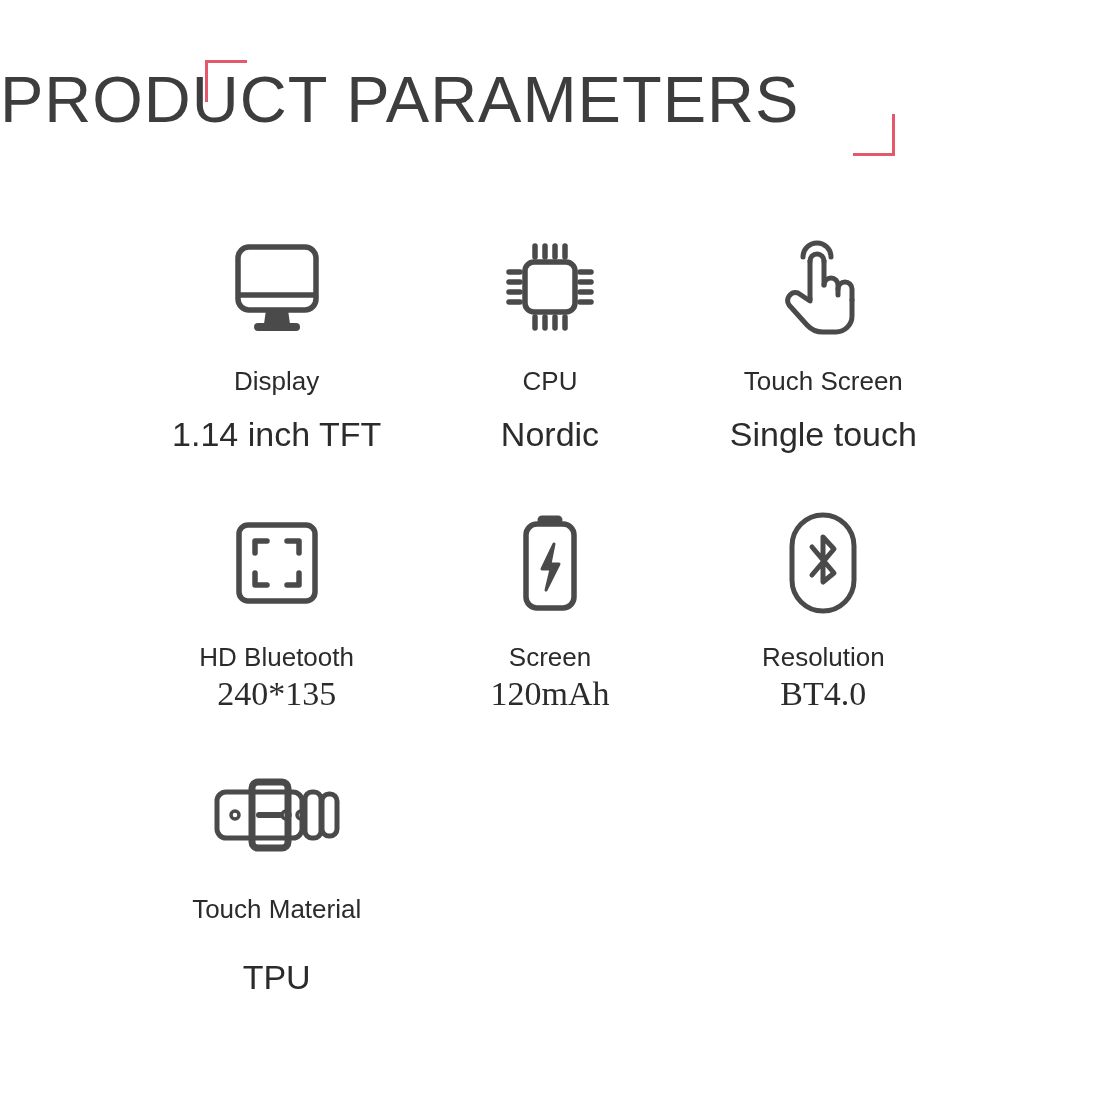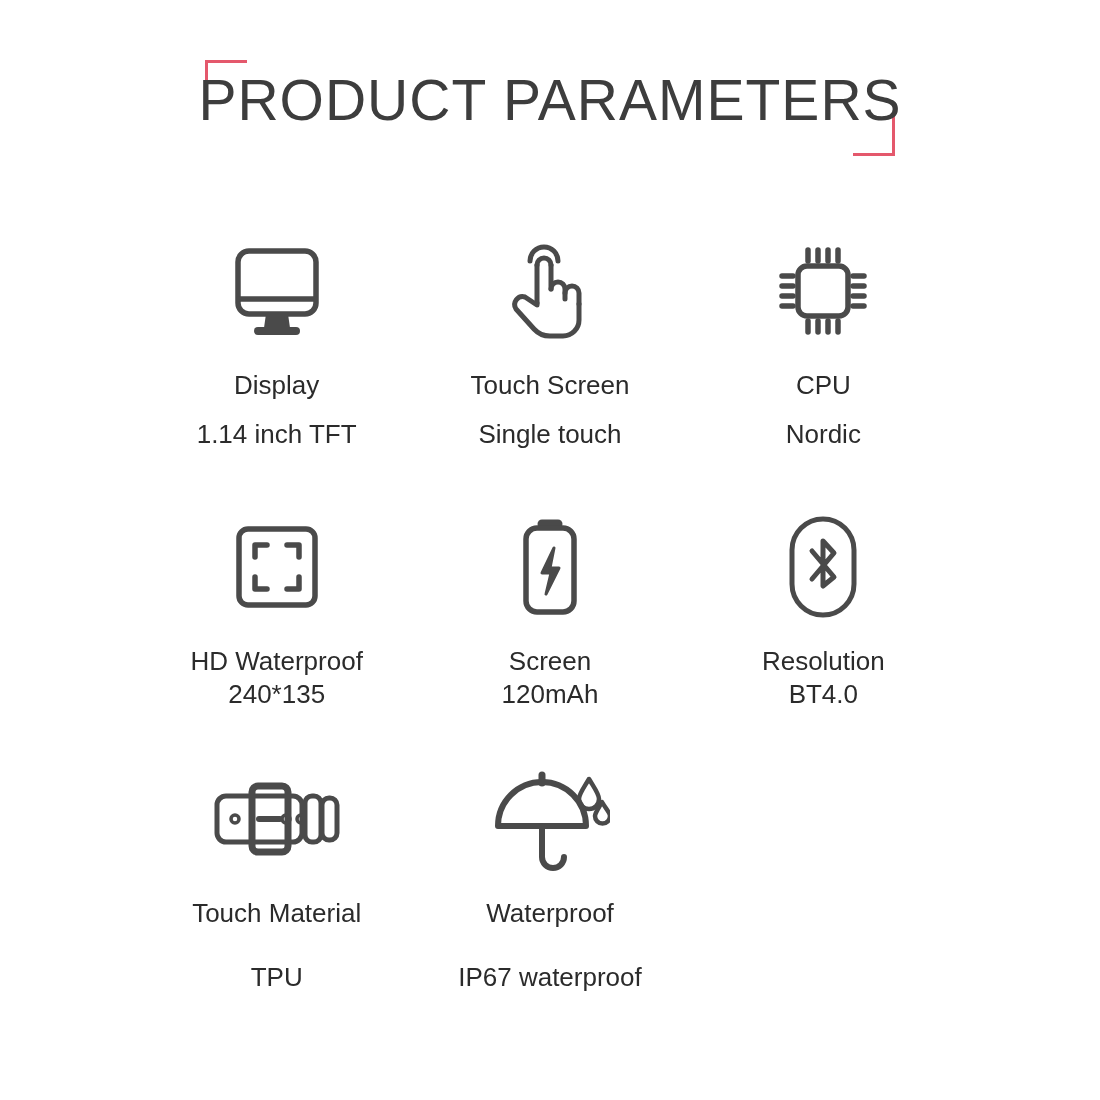--- a/index.html
+++ b/index.html
@@ -30,22 +30,22 @@
     left: 0;
     top: 52px;
     width: 1100px;
     height: 110px;
   }
   .title-text {
     position: absolute;
     left: 0;
     top: 0;
     width: 1100px;
-    text-align: center;
-    font-size: 57px;
+    text-align: left;
+    font-size: 65px;
     letter-spacing: 1px;
     font-weight: 400;
     color: #3d3d3d;
     line-height: 96px;
     white-space: nowrap;
   }
   .corner {
     position: absolute;
     width: 42px;
     height: 42px;
@@ -90,28 +90,28 @@
   }
   .icon-wrap svg { display: block; }
   .cell-title {
     font-size: 26px;
     color: #2b2b2b;
     line-height: 1;
     margin-top: 22px;
     white-space: nowrap;
   }
   .cell-value {
-    font-size: 26px;
+    font-size: 34px;
     color: #2b2b2b;
     line-height: 1;
     margin-top: 23px;
     white-space: nowrap;
   }
   
-  .grid > .cell:nth-child(n+4):nth-child(-n+6) .cell-value { margin-top: 7px; }
+  .grid > .cell:nth-child(n+4):nth-child(-n+6) .cell-value { margin-top: 7px; font-family: Liberation Serif, serif; }
   .grid > .cell:nth-child(n+7) .cell-value { margin-top: 38px; }
 </style>
 </head>
 <body>
 
 <div class="page">
 
   <div class="title-block">
     <span class="corner tl"></span>
     <span class="corner br"></span>
@@ -128,41 +128,20 @@
           <path d="M39 69 L37 83 L59 83 L57 69 Z" fill="#4a4a4a" stroke="#4a4a4a" stroke-width="4"></path>
           <line x1="29" y1="86" x2="67" y2="86" stroke-width="8"></line>
         </svg>
       </div>
       <div class="cell-title">Display</div>
       <div class="cell-value">1.14 inch TFT</div>
     </div>
 
     <div class="cell">
       <div class="icon-wrap">
-        <svg width="86" height="100" viewBox="0 0 86 100" fill="none" stroke="#4a4a4a" stroke-width="5" stroke-linecap="round" stroke-linejoin="round">
-
-          <path d="M23 20 A14 14 0 0 1 51 20"></path>
-
-          <path d="M30 24 L30 62"></path>
-          <path d="M44 24 L44 48"></path>
-          <path d="M30 24 A7 7 0 0 1 44 24"></path>
-
-          <path d="M44 48 A7 7 0 0 1 58 48 L58 58"></path>
-          <path d="M58 52 A7 7 0 0 1 72 52 L72 63"></path>
-
-          <path d="M30 62 L30 64 L18 56 A8 8 0 0 0 9 68 L27 88
-                   A22 22 0 0 0 45 95 L56 95 A16 16 0 0 0 72 79 L72 63"></path>
-        </svg>
-      </div>
-      <div class="cell-title">Touch Screen</div>
-      <div class="cell-value">Single touch</div>
-    </div>
-
-    <div class="cell">
-      <div class="icon-wrap">
         <svg width="96" height="96" viewBox="0 0 96 96" fill="none" stroke="#4a4a4a" stroke-width="5.5" stroke-linecap="round" stroke-linejoin="round">
           <rect x="23" y="23" width="50" height="50" rx="9"></rect>
 
           <line x1="33" y1="7" x2="33" y2="18"></line>
           <line x1="43" y1="7" x2="43" y2="18"></line>
           <line x1="53" y1="7" x2="53" y2="18"></line>
           <line x1="63" y1="7" x2="63" y2="18"></line>
 
           <line x1="33" y1="78" x2="33" y2="89"></line>
           <line x1="43" y1="78" x2="43" y2="89"></line>
@@ -175,33 +154,54 @@
           <line x1="7" y1="63" x2="18" y2="63"></line>
 
           <line x1="78" y1="33" x2="89" y2="33"></line>
           <line x1="78" y1="43" x2="89" y2="43"></line>
           <line x1="78" y1="53" x2="89" y2="53"></line>
           <line x1="78" y1="63" x2="89" y2="63"></line>
         </svg>
       </div>
       <div class="cell-title">CPU</div>
       <div class="cell-value">Nordic</div>
+    </div>
+
+    <div class="cell">
+      <div class="icon-wrap">
+        <svg width="86" height="100" viewBox="0 0 86 100" fill="none" stroke="#4a4a4a" stroke-width="5" stroke-linecap="round" stroke-linejoin="round">
+
+          <path d="M23 20 A14 14 0 0 1 51 20"></path>
+
+          <path d="M30 24 L30 62"></path>
+          <path d="M44 24 L44 48"></path>
+          <path d="M30 24 A7 7 0 0 1 44 24"></path>
+
+          <path d="M44 48 A7 7 0 0 1 58 48 L58 58"></path>
+          <path d="M58 52 A7 7 0 0 1 72 52 L72 63"></path>
+
+          <path d="M30 62 L30 64 L18 56 A8 8 0 0 0 9 68 L27 88
+                   A22 22 0 0 0 45 95 L56 95 A16 16 0 0 0 72 79 L72 63"></path>
+        </svg>
+      </div>
+      <div class="cell-title">Touch Screen</div>
+      <div class="cell-value">Single touch</div>
     </div>
 
     <div class="cell">
       <div class="icon-wrap">
         <svg width="88" height="88" viewBox="0 0 88 88" fill="none" stroke="#4a4a4a" stroke-width="5.5" stroke-linecap="round" stroke-linejoin="round">
           <rect x="6" y="6" width="76" height="76" rx="9"></rect>
           <path d="M22 34 L22 22 L34 22"></path>
           <path d="M54 22 L66 22 L66 34"></path>
           <path d="M66 54 L66 66 L54 66"></path>
           <path d="M34 66 L22 66 L22 54"></path>
         </svg>
       </div>
-      <div class="cell-title">HD Waterproof</div>
+      <div class="cell-title">HD Bluetooth</div>
       <div class="cell-value">240*135</div>
     </div>
 
     <div class="cell">
       <div class="icon-wrap">
         <svg width="66" height="102" viewBox="0 0 66 102" fill="none" stroke="#4a4a4a" stroke-width="5.5" stroke-linecap="round" stroke-linejoin="round">
           <path d="M25 8 L41 8" stroke-width="9"></path>
           <rect x="9" y="12" width="48" height="84" rx="11"></rect>
           <path d="M37 32 L25 57 L34 57 L29 78 L42 52 L33 52 Z" fill="#4a4a4a" stroke="#4a4a4a" stroke-width="3"></path>
         </svg>
@@ -237,32 +237,15 @@
           <circle cx="89" cy="39" r="4" stroke-width="3.5"></circle>
 
           <rect x="93" y="16" width="16" height="46" rx="7"></rect>
           <rect x="110" y="18" width="15" height="42" rx="7"></rect>
         </svg>
       </div>
       <div class="cell-title">Touch Material</div>
       <div class="cell-value">TPU</div>
     </div>
 
-    <div class="cell">
-      <div class="icon-wrap">
-        <svg width="120" height="106" viewBox="0 0 120 106" fill="none" stroke="#4a4a4a" stroke-width="5.5" stroke-linecap="round" stroke-linejoin="round">
-
-          <path d="M8 60 A44 44 0 0 1 96 60 Z" stroke-width="6"></path>
-
-          <line x1="52" y1="9" x2="52" y2="17" stroke-width="7"></line>
-
-          <path d="M52 60 L52 91 A11 11 0 0 0 74 91" stroke-width="6"></path>
-
-          <path d="M99 13 C93 23 89 28 89 33 A10 10 0 0 0 109 33 C109 28 105 23 99 13 Z" stroke-width="4.5"></path>
-          <path d="M112 36 C108 43 105 47 105 50 A7.5 7.5 0 0 0 120 50 C120 47 116 43 112 36 Z" stroke-width="4.5"></path>
-        </svg>
-      </div>
-      <div class="cell-title">Waterproof</div>
-      <div class="cell-value">IP67 waterproof</div>
-    </div>
 
   </div>
 </div>
 
 </body></html>

